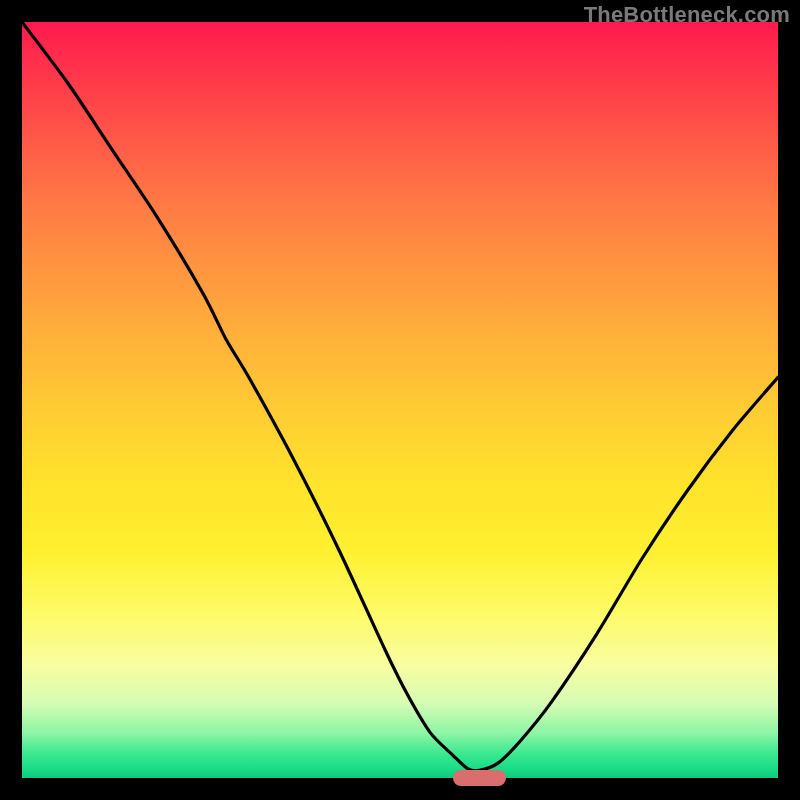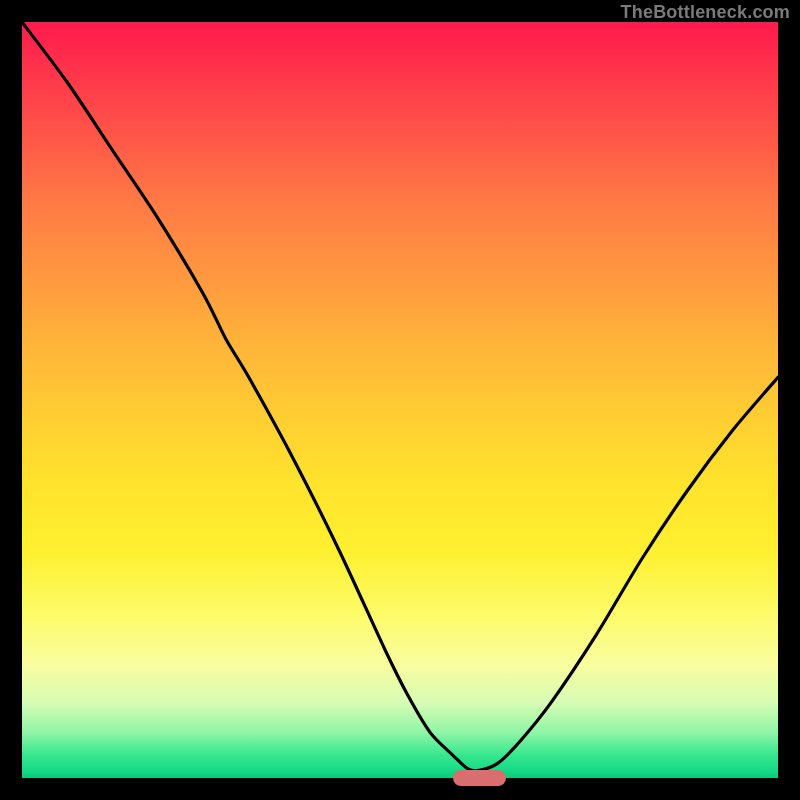--- a/index.html
+++ b/index.html
@@ -48,21 +48,21 @@
     left: 0;
     top: 0;
     width: 756px;
     height: 756px;
   }
   .watermark {
     position: absolute;
     top: 2px;
     right: 10px;
     color: #7a7a7a;
-    font-size: 18px;
+    font-size: 22px;
     font-weight: 600;
     letter-spacing: 0.2px;
     user-select: none;
   }
   .marker {
     position: absolute;
     height: 16px;
     border-radius: 8px;
     background: #da6d6d;
   }

